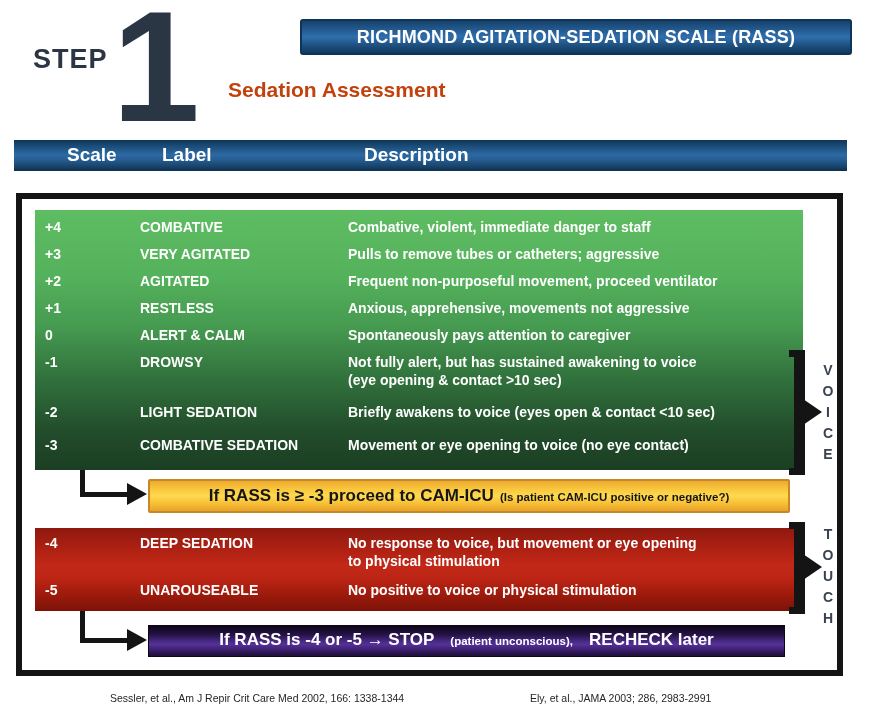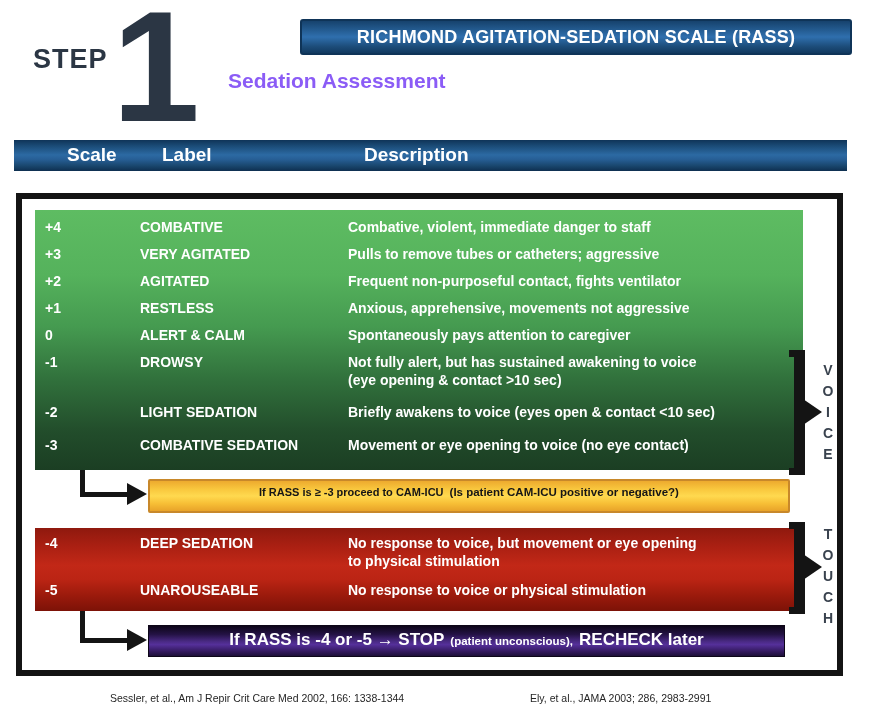--- a/index.html
+++ b/index.html
@@ -6,21 +6,21 @@
   body{font-family:"Liberation Sans","DejaVu Sans",sans-serif;}
   #canvas{position:relative;width:871px;height:715px;background:#ffffff;overflow:hidden;}
 
   
   .step-word{position:absolute;left:33px;top:44px;font-size:27px;font-weight:bold;color:#2b3644;letter-spacing:1px;}
   .step-num{position:absolute;left:112px;top:2px;font-size:158px;line-height:0.82;font-weight:bold;color:#2b3644;}
   .rass-banner{position:absolute;left:300px;top:19px;width:552px;height:36px;box-sizing:border-box;
     background:linear-gradient(180deg,#16426d 0%,#255d93 30%,#2f6fae 50%,#1c4c79 80%,#123a60 100%);
     border:2px solid #0f3458;border-radius:3px;display:flex;align-items:center;justify-content:center;}
   .rass-banner span{color:#ffffff;font-weight:bold;font-size:18px;letter-spacing:0.2px;}
-  .subtitle{position:absolute;left:228px;top:69px;font-size:21px;font-weight:bold;color:#8b5cf6;}
+  .subtitle{position:absolute;left:228px;top:78px;font-size:21px;font-weight:bold;color:#c2410c;}
 
   
   .colbar{position:absolute;left:14px;top:140px;width:833px;height:31px;
     background:linear-gradient(180deg,#0f3458 0%,#1a4a75 18%,#2c6aa3 48%,#275f96 62%,#1a4870 82%,#0e2f50 100%);}
   .colbar span{position:absolute;top:4px;color:#ffffff;font-weight:bold;font-size:19px;}
   .col-h-scale{left:45px;margin-left:8px;} .col-h-label{left:148px;} .col-h-desc{left:350px;}
 
   
   .frame{position:absolute;left:16px;top:193px;width:827px;height:483px;box-sizing:border-box;
     border:6px solid #141414;background:#ffffff;}
@@ -57,25 +57,25 @@
   .e1h{left:80px;top:492px;width:48px;}
   .e1a{left:127px;top:483px;}
   .e2v{left:80px;top:611px;height:32px;}
   .e2h{left:80px;top:638px;width:48px;}
   .e2a{left:127px;top:629px;}
 
   
   .yellow-banner{position:absolute;left:148px;top:479px;width:642px;height:34px;box-sizing:border-box;
     background:linear-gradient(180deg,#edaa2e 0%,#f9c83e 28%,#ffd94f 50%,#f7bf36 75%,#e8a329 100%);
     border:2px solid #c8882a;border-radius:2px;display:flex;align-items:baseline;justify-content:center;gap:6px;padding-top:5px;}
-  .yellow-banner .main{color:#161616;font-weight:bold;font-size:11px;}
+  .yellow-banner .main{color:#161616;font-weight:bold;font-size:17px;}
   .yellow-banner .sub{color:#161616;font-weight:bold;font-size:11.5px;}
   .purple-banner{position:absolute;left:148px;top:625px;width:637px;height:32px;box-sizing:border-box;
     background:linear-gradient(180deg,#0d0618 0%,#241245 28%,#4a2a85 52%,#55309a 62%,#33195e 85%,#1d0f38 100%);
-    border:1px solid #0d0618;display:flex;align-items:baseline;justify-content:center;gap:6px;padding-top:4px;}
+    border:1px solid #0d0618;display:flex;align-items:baseline;justify-content:center;gap:16px;padding-top:4px;}
   .purple-banner .main,.purple-banner .tail{color:#ffffff;font-weight:bold;font-size:17px;}
   .purple-banner .sub{color:#ffffff;font-weight:bold;font-size:11.5px;}
 
   
   .cite{position:absolute;top:692px;font-size:10.5px;color:#262626;}
   .cite-left{left:110px;} .cite-right{left:518px;margin-left:12px;}
 </style>
 </head>
 <body>
 
@@ -103,21 +103,21 @@
       <span class="c-desc">Combative, violent, immediate danger to staff</span>
     </div>
     <div class="row h27">
       <span class="c-scale">+3</span>
       <span class="c-label">VERY AGITATED</span>
       <span class="c-desc">Pulls to remove tubes or catheters; aggressive</span>
     </div>
     <div class="row h27">
       <span class="c-scale">+2</span>
       <span class="c-label">AGITATED</span>
-      <span class="c-desc">Frequent non-purposeful contact, fights ventilator</span>
+      <span class="c-desc">Frequent non-purposeful movement, proceed ventilator</span>
     </div>
     <div class="row h27">
       <span class="c-scale">+1</span>
       <span class="c-label">RESTLESS</span>
       <span class="c-desc">Anxious, apprehensive, movements not aggressive</span>
     </div>
     <div class="row h27">
       <span class="c-scale">0</span>
       <span class="c-label">ALERT &amp; CALM</span>
       <span class="c-desc">Spontaneously pays attention to caregiver</span>
@@ -156,21 +156,21 @@
   <div class="red-box">
     <div class="row h47">
       <span class="c-scale">-4</span>
       <span class="c-label">DEEP SEDATION</span>
       <span class="c-desc">No response to voice, but movement or eye opening
 to physical stimulation</span>
     </div>
     <div class="row h28">
       <span class="c-scale">-5</span>
       <span class="c-label">UNAROUSEABLE</span>
-      <span class="c-desc">No response to voice or physical stimulation</span>
+      <span class="c-desc">No positive to voice or physical stimulation</span>
     </div>
   </div>
 
   <div class="bracket brk-touch"></div>
   <div class="brk-arrow arr-touch"></div>
   <div class="vword vword-touch">TOUCH</div>
 
   <div class="elb-v e2v"></div>
   <div class="elb-h e2h"></div>
   <div class="elb-head e2a"></div>

